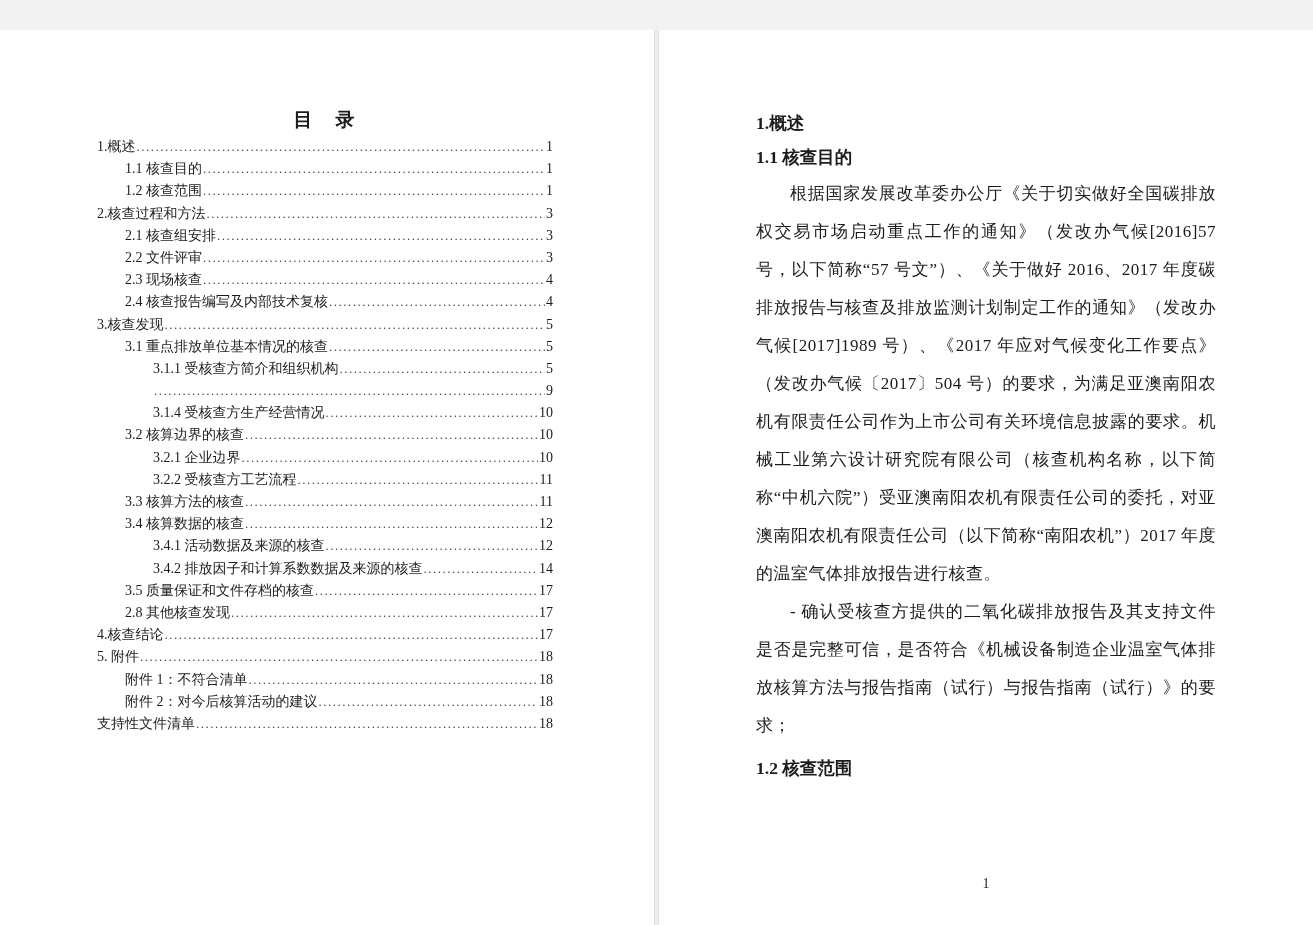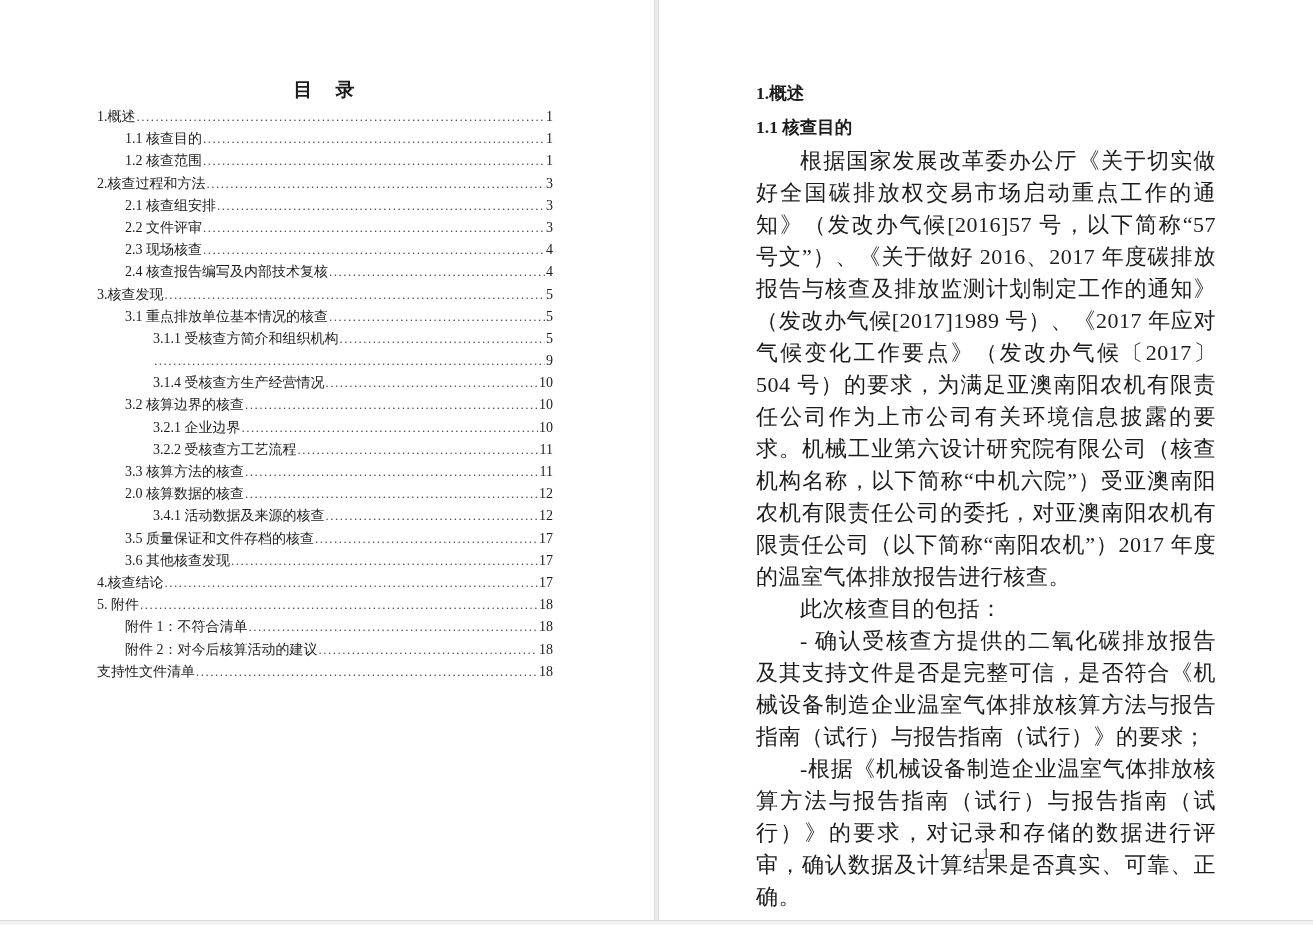--- a/index.html
+++ b/index.html
@@ -3,21 +3,21 @@
 <meta charset="utf-8">
 <style>
   * { margin: 0; padding: 0; box-sizing: border-box; }
   html, body {
     width: 1313px; height: 925px;
     background: #f2f2f2;
     font-family: "Liberation Serif", "DejaVu Serif", serif;
     color: #1c1c1c;
     overflow: hidden;
   }
-  .viewport { width: 1313px; height: 730px; display: flex; flex-direction: column; }
+  .viewport { width: 1313px; height: 730px; display: flex; flex-direction: column; margin-top: 30px; }
   .pages { display: flex; flex-direction: row; height: 920px; }
   .page { background: #ffffff; height: 920px; overflow: hidden; }
   .page-left  { width: 654px; padding: 78px 101px 0 97px; }
   .page-divider {
     width: 5px; height: 920px;
     background: #ececec;
     border-left: 1px solid #e0e0e0;
     border-right: 1px solid #e0e0e0;
   }
   .page-right { width: 654px; padding: 76px 97px 0 97px; position: relative; }
@@ -48,22 +48,22 @@
   }
   .toc-page { flex: 0 0 auto; text-align: right; }
 
   
   .doc-h1, .doc-h2 {
     font-size: 17.5px; font-weight: 700;
     line-height: 34.3px;
   }
   .doc-h2.spaced { margin-top: 6px; }
   .doc-p {
-    font-size: 22px;
-    line-height: 32px;
+    font-size: 17px;
+    line-height: 38px;
     text-align: justify;
     text-justify: inter-ideograph;
     text-indent: 2em;
     letter-spacing: 0.5px;
   }
   .page-num {
     position: absolute;
     left: 0; right: 0; bottom: 58px;
     text-align: center;
     font-size: 14px;
@@ -156,36 +156,41 @@
             <span class="toc-label">3.2.2 受核查方工艺流程</span>
             <span class="toc-dots"></span>
             <span class="toc-page">11</span>
           </div>
           <div class="toc-row lvl1">
             <span class="toc-label">3.3 核算方法的核查</span>
             <span class="toc-dots"></span>
             <span class="toc-page">11</span>
           </div>
           <div class="toc-row lvl1">
-            <span class="toc-label">2.0 核算数据的核查</span>
+            <span class="toc-label">3.4 核算数据的核查</span>
             <span class="toc-dots"></span>
             <span class="toc-page">12</span>
           </div>
           <div class="toc-row lvl2">
             <span class="toc-label">3.4.1 活动数据及来源的核查</span>
             <span class="toc-dots"></span>
             <span class="toc-page">12</span>
           </div>
+          <div class="toc-row lvl2">
+            <span class="toc-label">3.4.2 排放因子和计算系数数据及来源的核查</span>
+            <span class="toc-dots"></span>
+            <span class="toc-page">14</span>
+          </div>
           <div class="toc-row lvl1">
             <span class="toc-label">3.5 质量保证和文件存档的核查</span>
             <span class="toc-dots"></span>
             <span class="toc-page">17</span>
           </div>
           <div class="toc-row lvl1">
-            <span class="toc-label">3.6 其他核查发现</span>
+            <span class="toc-label">2.8 其他核查发现</span>
             <span class="toc-dots"></span>
             <span class="toc-page">17</span>
           </div>
           <div class="toc-row lvl0">
             <span class="toc-label">4.核查结论</span>
             <span class="toc-dots"></span>
             <span class="toc-page">17</span>
           </div>
           <div class="toc-row lvl0">
             <span class="toc-label">5. 附件</span>
@@ -209,22 +214,20 @@
           </div>
         </div>
     </div>
 
     <div class="page-divider"></div>
 
     <div class="page page-right">
       <div class="doc-h1">1.概述</div>
       <div class="doc-h2">1.1 核查目的</div>
       <p class="doc-p">根据国家发展改革委办公厅《关于切实做好全国碳排放权交易市场启动重点工作的通知》（发改办气候[2016]57 号，以下简称“57 号文”）、《关于做好 2016、2017 年度碳排放报告与核查及排放监测计划制定工作的通知》（发改办气候[2017]1989 号）、《2017 年应对气候变化工作要点》（发改办气候〔2017〕504 号）的要求，为满足亚澳南阳农机有限责任公司作为上市公司有关环境信息披露的要求。机械工业第六设计研究院有限公司（核查机构名称，以下简称“中机六院”）受亚澳南阳农机有限责任公司的委托，对亚澳南阳农机有限责任公司（以下简称“南阳农机”）2017 年度的温室气体排放报告进行核查。</p>
-      <p class="doc-p">此次核查目的包括：</p>
       <p class="doc-p">- 确认受核查方提供的二氧化碳排放报告及其支持文件是否是完整可信，是否符合《机械设备制造企业温室气体排放核算方法与报告指南（试行）与报告指南（试行）》的要求；</p>
-      <p class="doc-p">-根据《机械设备制造企业温室气体排放核算方法与报告指南（试行）与报告指南（试行）》的要求，对记录和存储的数据进行评审，确认数据及计算结果是否真实、可靠、正确。</p>
       <div class="doc-h2 spaced">1.2 核查范围</div>
       <div class="page-num">1</div>
     </div>
 
   </div>
   <div class="bottom-strip"></div>
 </div>
 
 </body></html>

